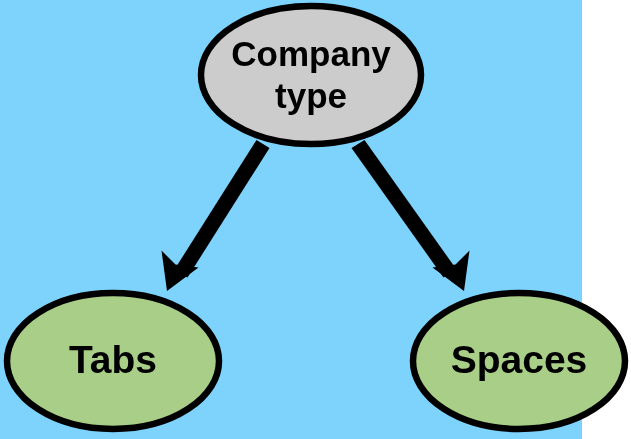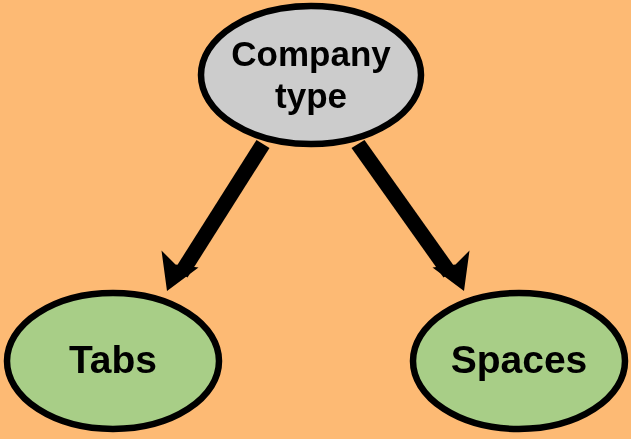--- a/index.html
+++ b/index.html
@@ -8,23 +8,23 @@
     background: #ffffff;
   }
   body {
     width: 631px;
     height: 439px;
     font-family: "Liberation Sans", sans-serif;
     overflow: hidden;
   }
   #diagram-canvas {
     position: relative;
-    width: 631px;
+    width: 582px;
     height: 439px;
-    background: #fdba74;
+    background: #7dd3fc;
   }
   #diagram-svg {
     position: absolute;
     top: 0;
     left: 0;
     width: 631px;
     height: 439px;
     display: block;
   }
   .node-label {

